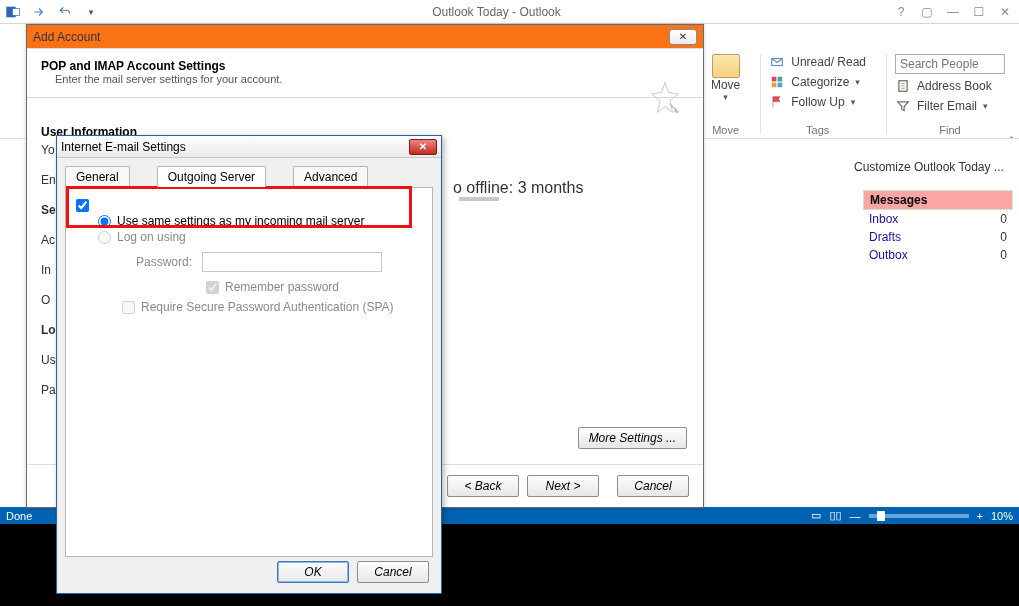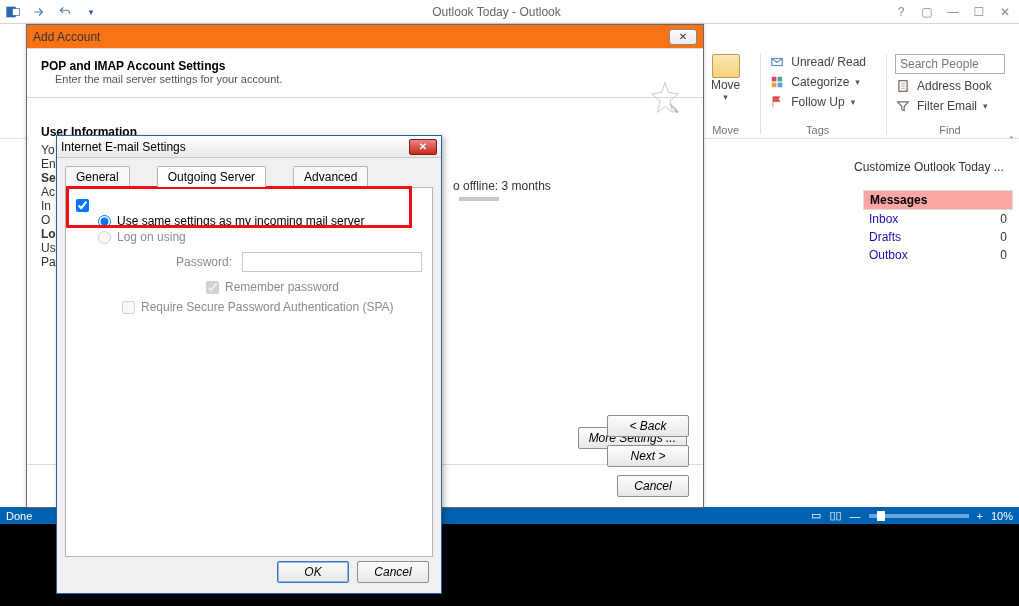--- a/index.html
+++ b/index.html
@@ -40,27 +40,27 @@
   
   .dlg-add { position:absolute; left:26px; top:24px; width:678px; height:484px; background:#fff; border:1px solid #6a6a6a; box-shadow:0 0 4px rgba(0,0,0,0.2); }
   .dlg-add .titlebar2 { height:24px; background:#f97316; border-bottom:1px solid #dcdcdc; display:flex; align-items:center; justify-content:space-between; padding:0 6px; color:#333; font-size:12px; }
   .closebtn { width:28px; height:16px; border:1px solid #8a8a8a; border-radius:3px; display:flex; align-items:center; justify-content:center; font-size:10px; color:#333; background:linear-gradient(#fdfdfd,#ececec);}
   .dlg-add .subhead { padding:10px 14px 6px; }
   .dlg-add .subhead .t1 { font-weight:bold; font-size:12px; }
   .dlg-add .subhead .t2 { font-size:11px; color:#555; padding-left:14px; }
   .star { position:absolute; right:18px; top:54px; color:#bfbfbf; font-size:26px; }
   .star svg { width:40px; height:40px; }
   .dlg-add .sep { height:1px; background:#d9d9d9; margin:6px 0 0 0; }
-  .fields { position:absolute; left:14px; top:118px; font-size:12px; color:#333; display:flex; flex-direction:column; gap:0; }
+  .fields { position:absolute; left:14px; top:118px; font-size:12px; color:#333; display:flex; flex-direction:column; gap:16px; }
   .dlg-add .userinfo { position:absolute; left:14px; top:100px; font-weight:bold; font-size:12px; }
-  .offline-label { position:absolute; left:426px; top:154px; font-size:12px; color:#333; }
+  .offline-label { position:absolute; left:426px; top:154px; font-size:16px; color:#333; }
   .offline-track { position:absolute; left:432px; top:172px; width:40px; height:4px; background:#c8c8c8; }
   .more-settings { position:absolute; right:16px; bottom:58px; }
   .wizard-sep { position:absolute; left:0; right:0; bottom:42px; height:1px; background:#dcdcdc; }
-  .wizard-btns { position:absolute; right:14px; bottom:10px; display:flex; gap:8px;flex-direction:column; }
+  .wizard-btns { position:absolute; right:14px; bottom:10px; display:flex; gap:8px; }
   .btn { min-width:72px; height:22px; border:1px solid #8d8d8d; background:linear-gradient(#fdfdfd,#e7e7e7); font-size:12px; padding:0 10px; display:inline-flex; align-items:center; justify-content:center; border-radius:2px;font-style:italic; }
   
   .dlg-email { position:absolute; left:56px; top:135px; width:386px; height:459px; background:#f0f0f0; border:1px solid #1e63a8; box-shadow:2px 2px 6px rgba(0,0,0,0.3); }
   .dlg-email .tb { height:22px; background:linear-gradient(#fefefe,#eaeaea); border-bottom:1px solid #c8c8c8; display:flex; align-items:center; justify-content:space-between; padding:0 4px; font-size:12px; }
   .redclose { width:28px; height:16px; background:linear-gradient(#e98686,#c72b1e); border:1px solid #7a1e15; border-radius:2px; color:#fff; display:flex; align-items:center; justify-content:center; font-size:10px; font-weight:bold; }
   .tabs { display:flex; margin:8px 8px 0;gap:28px; }
   .tab { border:1px solid #b5b5b5; border-bottom:none; background:#f8f8f8; padding:3px 10px; font-size:12px; border-radius:2px 2px 0 0; margin-right:-1px; }
   .tab.active { background:#fff; position:relative; z-index:2; }
   .tabpage { margin:0 8px 8px; border:1px solid #b5b5b5; background:#fff; height:370px; position:relative; }
   .highlight { position:absolute; left:0px; top:-2px; width:346px; height:42px; border:3px solid #e11; pointer-events:none; }
@@ -270,21 +270,21 @@
           <input type="checkbox" checked="" style="">
         </div>
         <div class="opt-row indent">
           <input type="radio" checked="" style="">
           <span>Use same settings as my incoming mail server</span>
         </div>
         <div class="opt-row indent disabled">
           <input type="radio" disabled="" style="">
           <span>Log on using</span>
         </div>
-        <div class="opt-row disabled" style="margin-left:46px; gap:10px; margin-top:6px;justify-content:flex-end;">
+        <div class="opt-row disabled" style="margin-left:46px; gap:10px; margin-top:6px;">
           <span style="width:70px; text-align:right">Password:</span>
           <div class="txt"></div>
         </div>
         <div class="opt-row disabled" style="margin-left:130px; margin-top:6px;">
           <input type="checkbox" checked="" disabled="" style="">
           <span>Remember password</span>
         </div>
         <div class="opt-row disabled" style="margin-left:46px; margin-top:4px;">
           <input type="checkbox" disabled="" style="">
           <span>Require Secure Password Authentication (SPA)</span>

